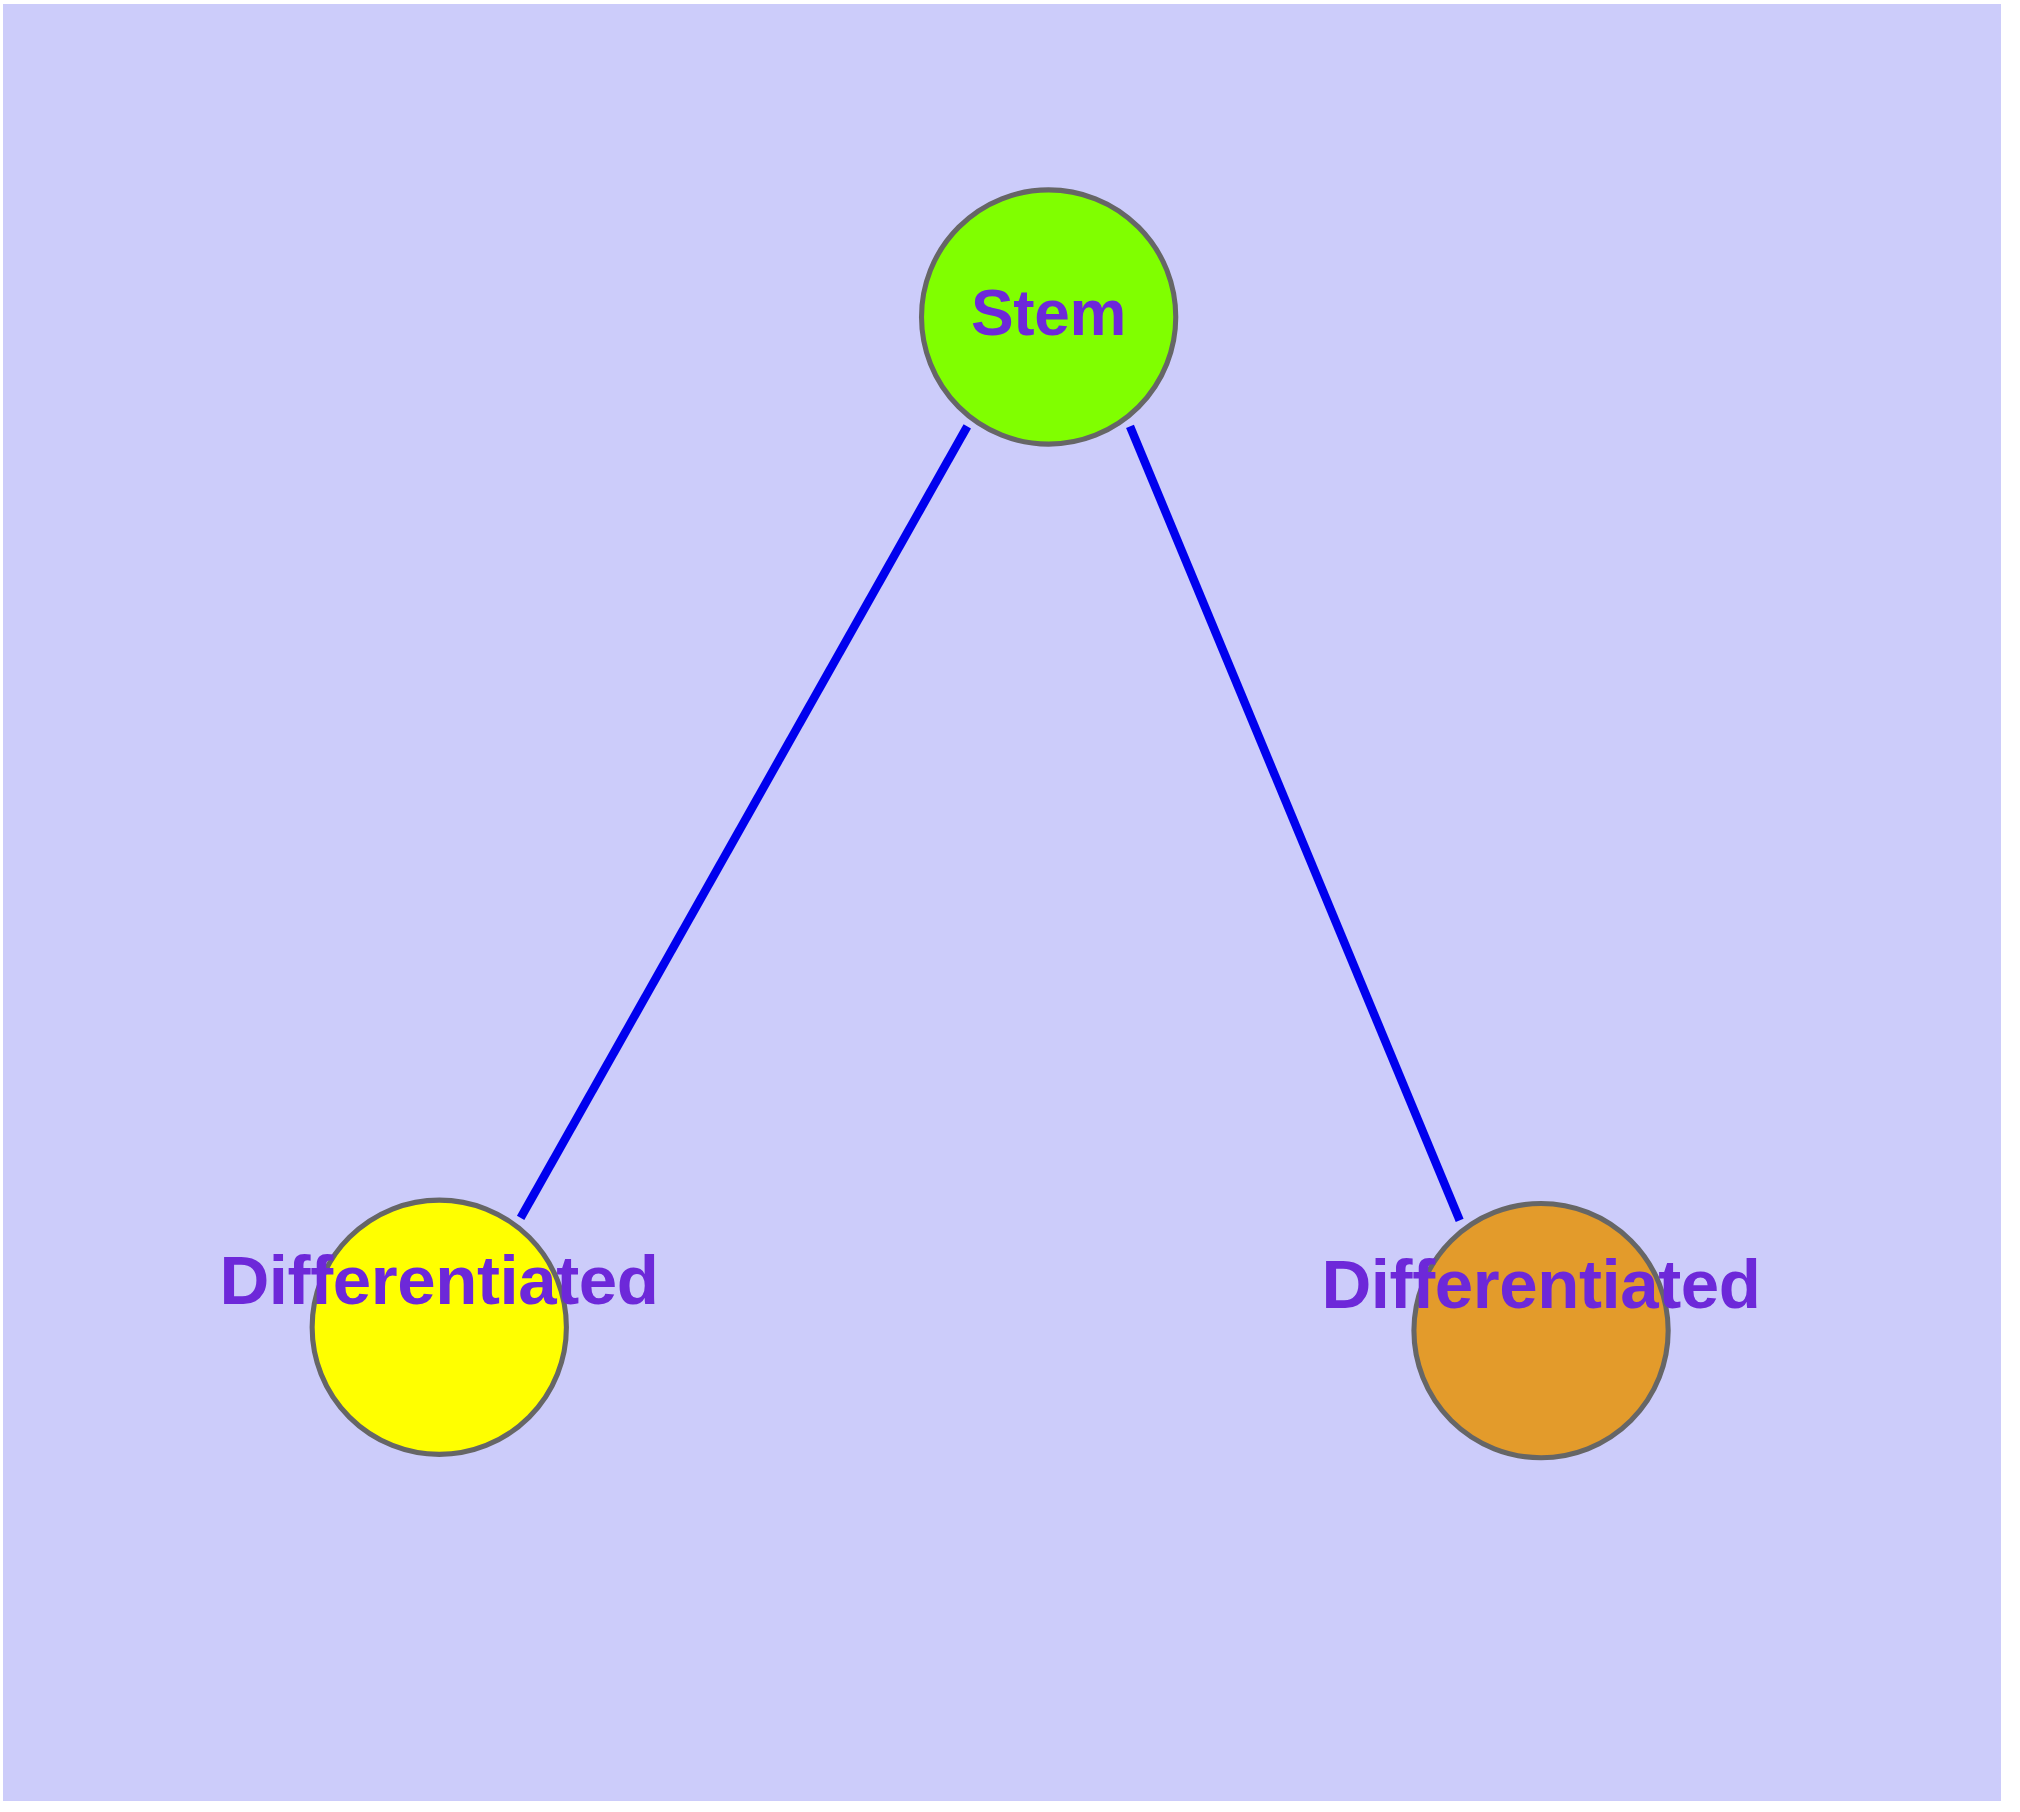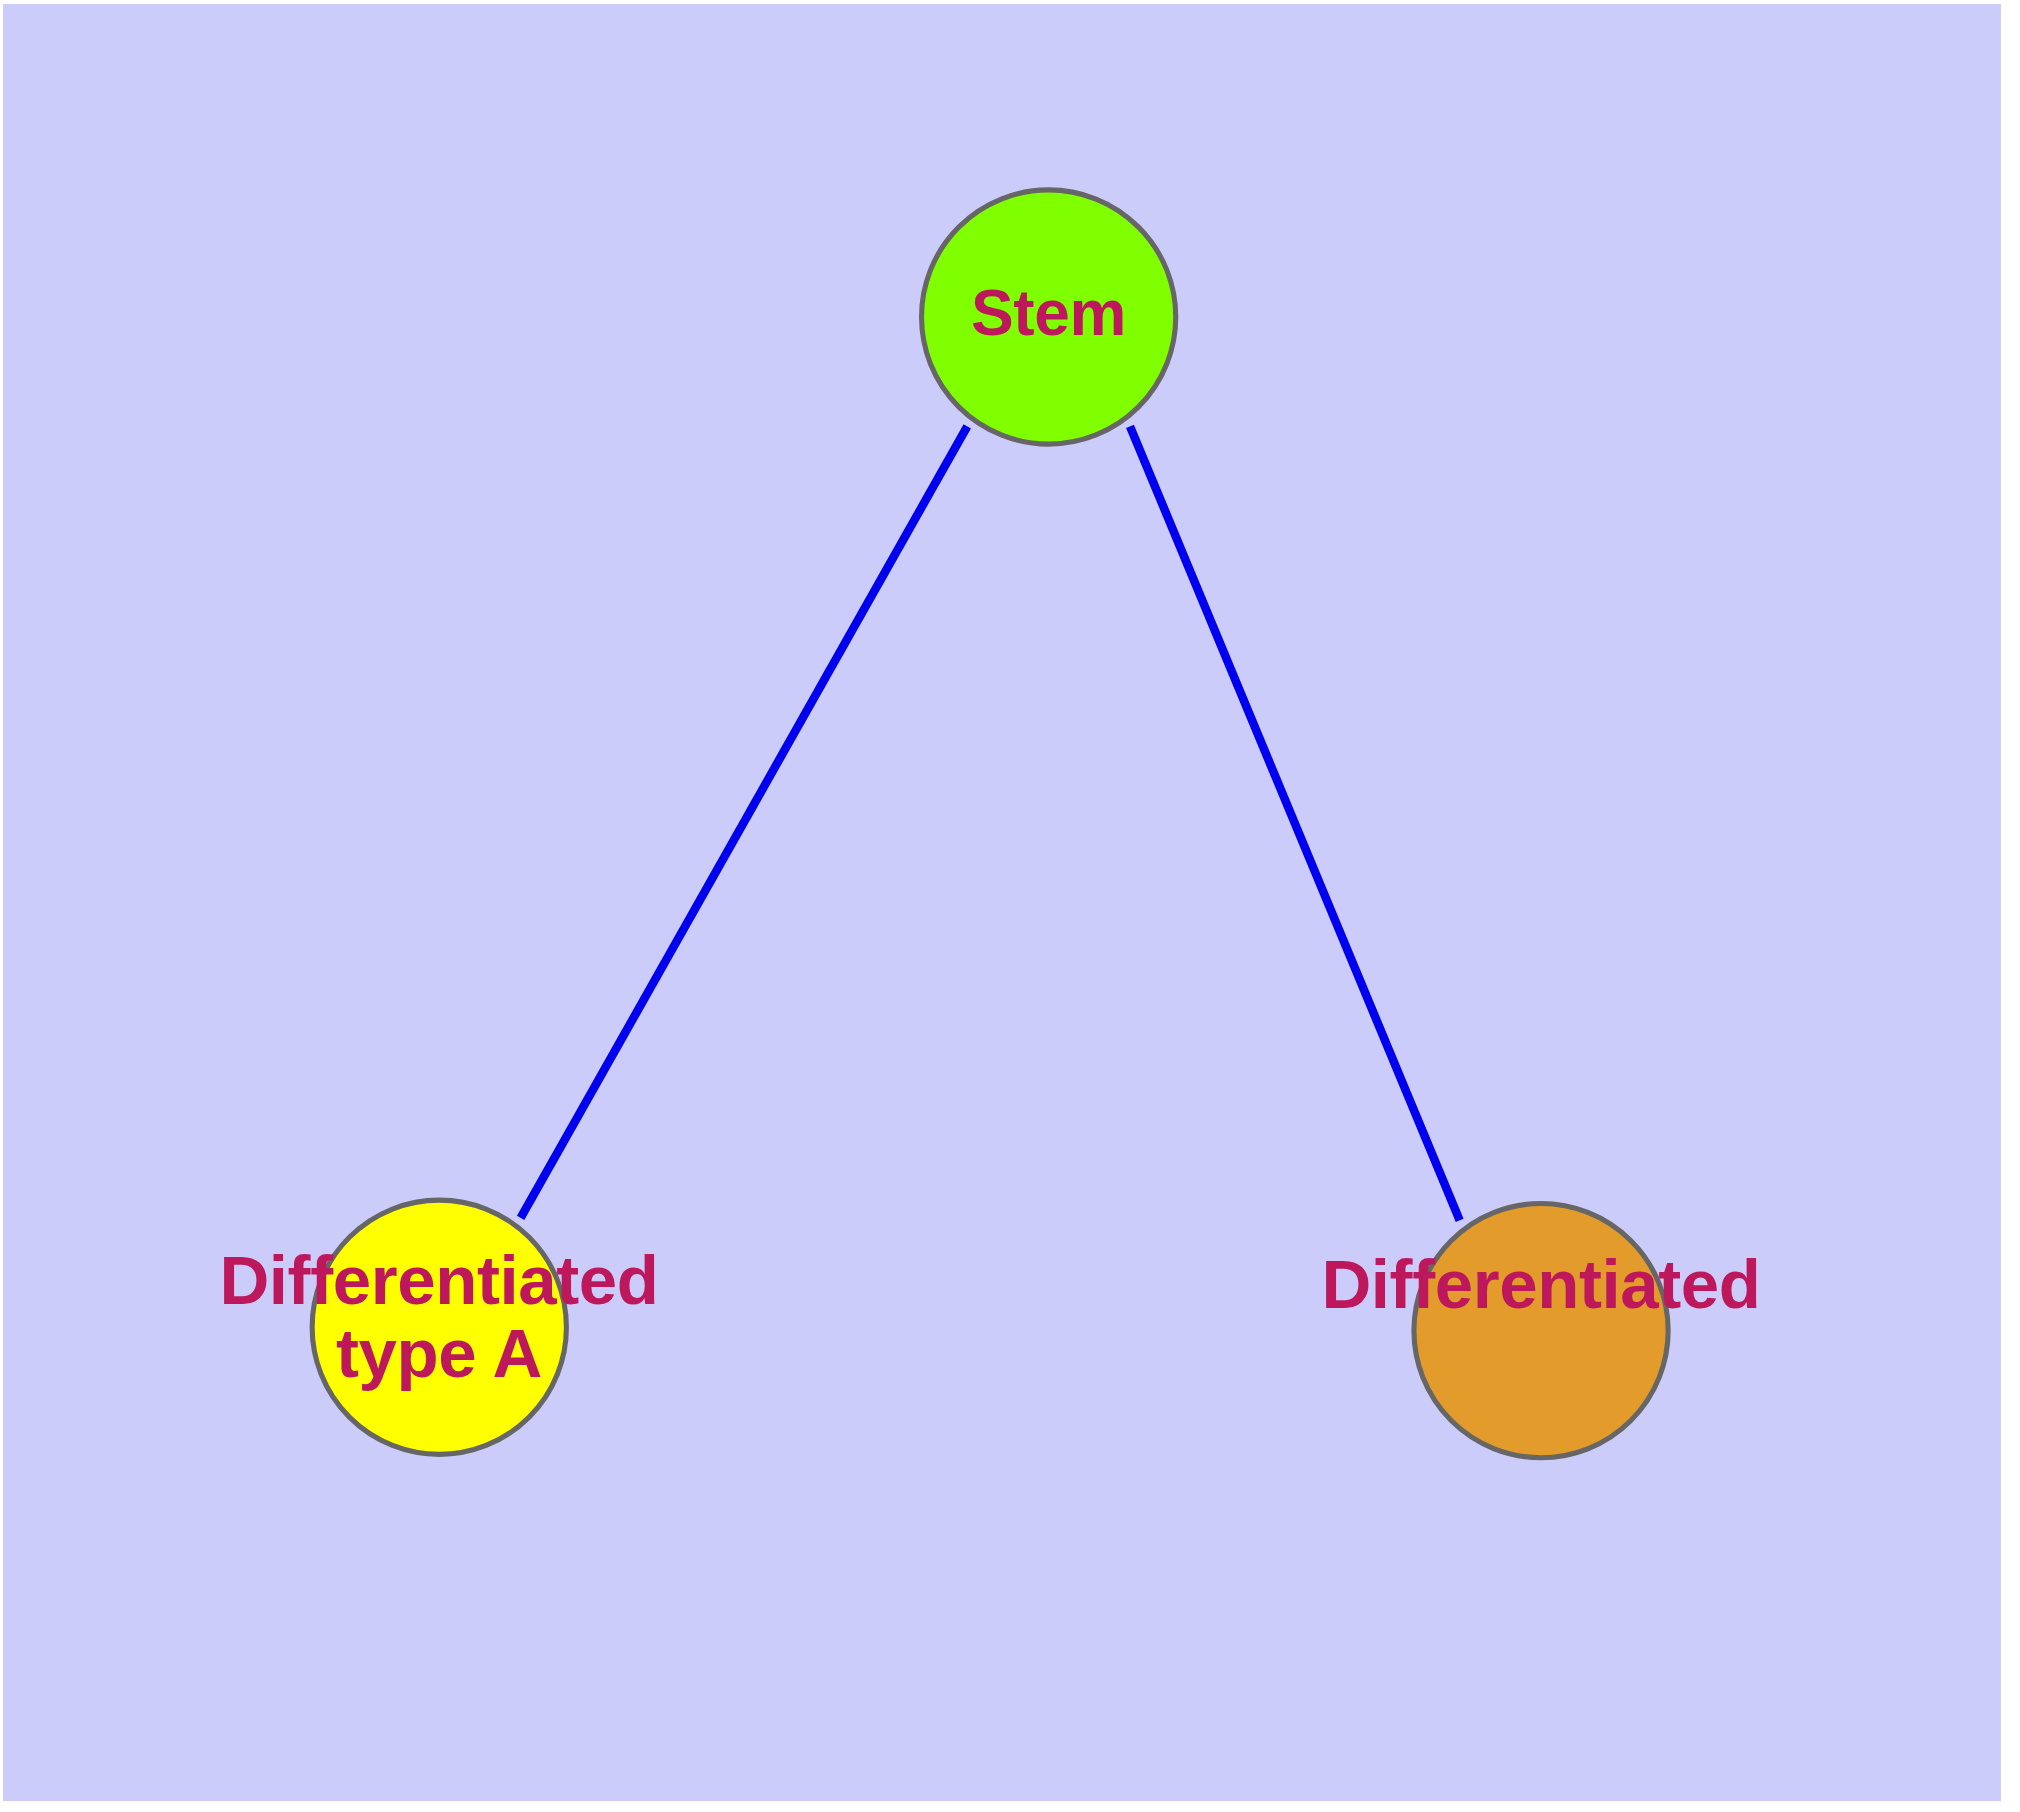--- a/index.html
+++ b/index.html
@@ -32,21 +32,21 @@
     position: absolute;
     left: 0;
     top: 0;
     width: 2021px;
     height: 1812px;
     display: block;
   }
   .node-label {
     position: absolute;
     text-align: center;
-    color: #be185d;
+    color: #6d28d9;
     font-weight: bold;
     font-family: "Liberation Sans", sans-serif;
     line-height: 1.06;
     white-space: pre;
     letter-spacing: -0.4px;
     pointer-events: none;
   }
   #label-stem {
     font-size: 64px;
     left: 794px;
@@ -82,18 +82,18 @@
 
     <g>
       <circle cx="1237" cy="374" r="150" fill="#80ff00" stroke="#666666" stroke-width="6"></circle>
       <circle cx="518" cy="1566" r="150" fill="#ffff00" stroke="#666666" stroke-width="6"></circle>
       <circle cx="1818" cy="1570" r="150" fill="#e39b2b" stroke="#666666" stroke-width="6"></circle>
     </g>
   </svg>
 
   <div class="node-label" id="label-stem">Stem</div>
 
-  <div class="node-label" id="label-type-a"><span>Differentiated</span><br><span>type A</span></div>
+  <div class="node-label" id="label-type-a"><span>Differentiated</span><br></div>
 
   <div class="node-label" id="label-type-b"><span>Differentiated</span><br></div>
 
 </div>
 
 
 </body></html>

